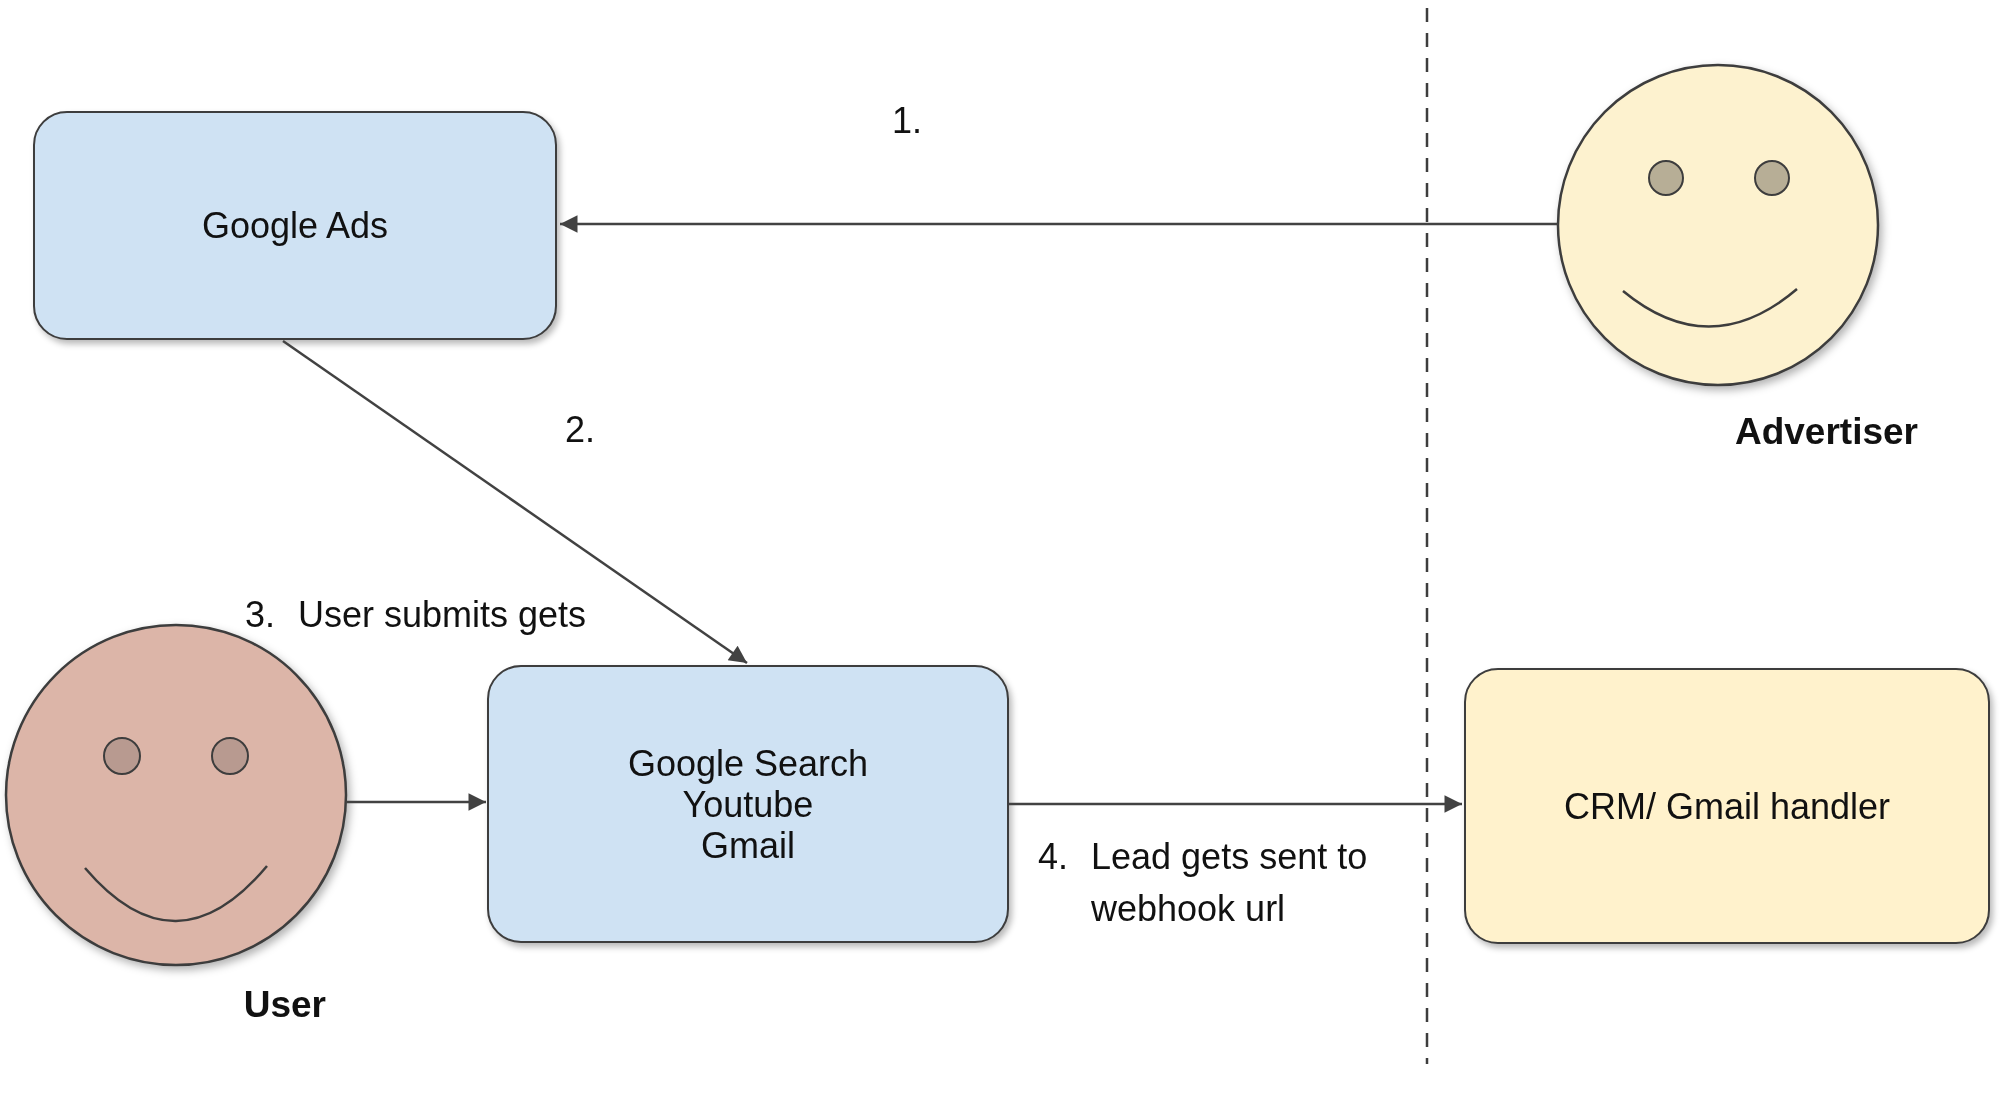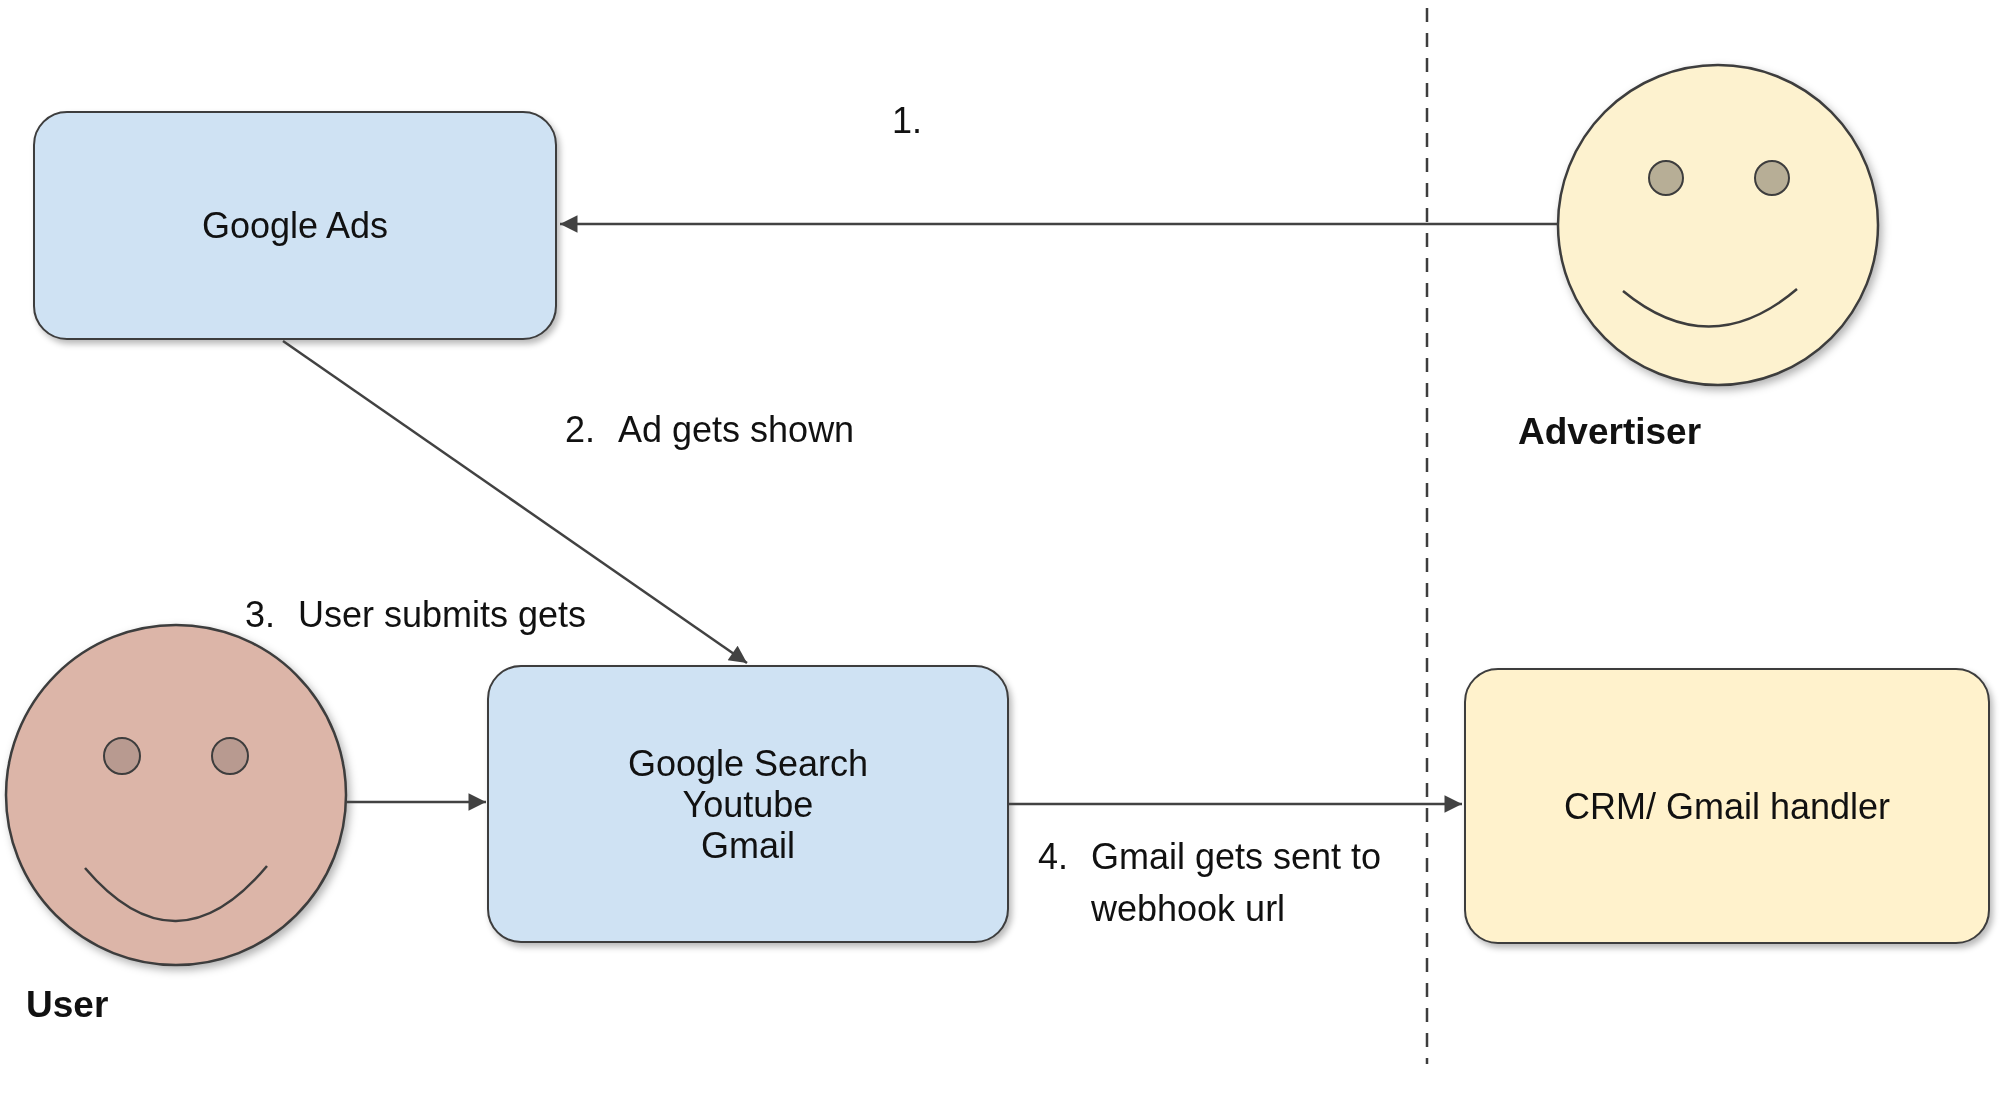--- a/index.html
+++ b/index.html
@@ -42,21 +42,21 @@
   #step1{left:892px;top:95px;}
   #step2{left:565px;top:404px;}
   #step3{left:245px;top:589px;}
   #step4{left:1038px;top:831px;}
 
   .actor-label{
     position:absolute;
     font-size:37px;
     font-weight:bold;
     line-height:46px;
-    text-align:left;
+    text-align:right;
     white-space:nowrap;
   }
   #advertiser-label{left:1518px;top:409px;width:400px;}
   #user-label{left:26px;top:982px;width:300px;}
 
   svg{position:absolute;left:0;top:0;}
   .face-group{filter:drop-shadow(3px 4px 4px rgba(0,0,0,0.30));}
   .shape-layer{z-index:1;}
   .line-layer{z-index:3;}
   .box{z-index:2;}
@@ -110,36 +110,33 @@
     <line x1="346" y1="802" x2="486" y2="802" stroke="#424242" stroke-width="2.5" marker-end="url(#ah)"></line>
     <line x1="1009" y1="804" x2="1462" y2="804" stroke="#424242" stroke-width="2.5" marker-end="url(#ah)"></line>
   </svg>
 
   <div class="step" id="step1">
     <span class="num">1.</span>
   </div>
 
   <div class="step" id="step2">
     <span class="num">2.</span>
-    <span>
-      <div>Ad gets shown</div>
-    </span>
   </div>
 
   <div class="step" id="step3">
     <span class="num">3.</span>
     <span>
       <div>User submits gets</div>
     </span>
   </div>
 
   <div class="step" id="step4">
     <span class="num">4.</span>
     <span>
-      <div>Gmail gets sent to</div>
+      <div>Lead gets sent to</div>
       <div>webhook url</div>
     </span>
   </div>
 
   <div class="actor-label" id="advertiser-label">Advertiser</div>
   <div class="actor-label" id="user-label">User</div>
 
 </div>
 
 </body></html>

